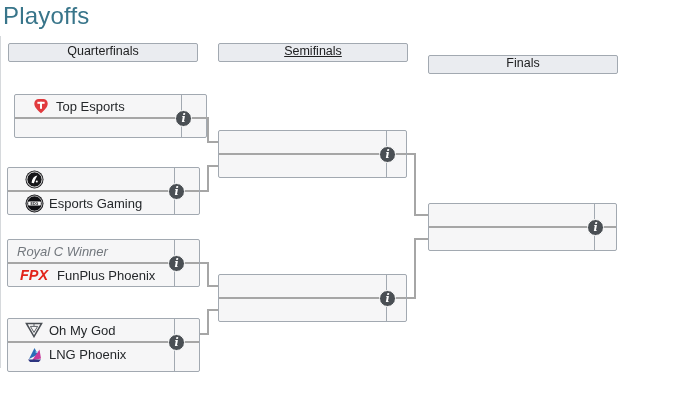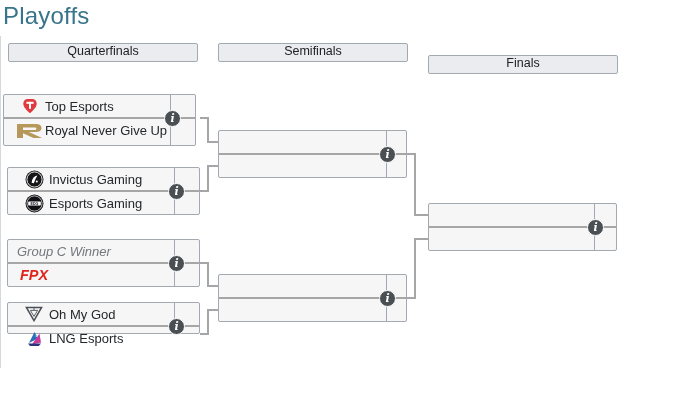--- a/index.html
+++ b/index.html
@@ -5,21 +5,21 @@
   html,body{margin:0;padding:0;background:#fff;}
   .stage{position:relative;width:673px;height:405px;background:#fff;overflow:hidden;
          font-family:"Liberation Sans","DejaVu Sans",sans-serif;color:#202122;}
   .page-title{position:absolute;left:3px;top:2px;margin:0;font-size:24px;font-weight:400;
               color:#38758a;letter-spacing:.2px;}
   .left-rule{position:absolute;left:0;top:36px;width:1px;height:332px;background:#d6d9dc;}
   .round-header{position:absolute;top:43px;width:190px;height:19px;box-sizing:border-box;
                 background:#eaecf0;border:1px solid #a2a9b1;border-radius:2px;
                 display:flex;align-items:flex-start;justify-content:center;
                 font-size:12.5px;color:#202122;}
-  .rh-qf{left:8px;} .rh-sf{left:218px;} .rh-f{left:428px;margin-top:12px;}
+  .rh-qf{left:8px;} .rh-sf{left:218px;text-decoration:underline;} .rh-f{left:428px;margin-top:12px;}
 
   .match{position:absolute;box-sizing:border-box;border:1px solid #a2a9b1;border-radius:2px;
          background:#f6f6f7;}
   .match .team{position:relative;height:22px;display:flex;align-items:center;
                padding-left:11px;box-sizing:border-box;}
   .match .mid{height:2px;background:#a6a6a6;}
   .team .logo{width:30px;display:flex;align-items:center;justify-content:center;flex:0 0 auto;}
   .team .logo.wide{width:38px;}
   .team .tname{font-size:13px;color:#25282b;white-space:nowrap;}
   .team.placeholder{padding-left:9px;}
@@ -48,58 +48,48 @@
   <div class="round-header rh-qf">
     <span>Quarterfinals</span>
   </div>
   <div class="round-header rh-sf">
     <span>Semifinals</span>
   </div>
   <div class="round-header rh-f">
     <span>Finals</span>
   </div>
 
-  <div class="match" style="left:3px;top:94px;width:193px;height:52px;">
+  <div class="match" style="left:14px;top:94px;width:193px;height:44px;">
     <div class="team">
       <span class="logo">
         <svg width="16" height="16" viewBox="0 0 16 16">
           <path d="M8 15.2 C4 11.4 1.3 9 1.3 5.4 A4.4 4.4 0 0 1 5.7 1 h4.6 A4.4 4.4 0 0 1 14.7 5.4 C14.7 9 12 11.4 8 15.2 Z" fill="#e13a3e"></path>
           <rect x="4.4" y="3.8" width="7.2" height="2" fill="#fff"></rect>
           <rect x="7" y="3.8" width="2" height="7" fill="#fff"></rect>
         </svg>
       </span>
       <span class="tname">Top Esports</span>
     </div>
     <div class="mid"></div>
-    <div class="team">
-      <span class="logo">
-        <svg width="28" height="16" viewBox="0 0 28 16">
-          <path fill="#b5985a" d="M1 2 h19 c3.5 0 5.5 1.6 5.5 4 s-2 4-5.5 4 H13 l13 6 h-8.5 L7 11.2 V16 H1 Z"></path>
-          <path fill="#f6f6f7" d="M7 5.6 h12.5 c1.2 0 1.2 2.4 0 2.4 H7 Z"></path>
-        </svg>
-      </span>
-      <span class="tname">Royal Never Give Up</span>
-    </div>
     <div class="scorecol sc-qf"></div>
     <div class="infoicon ii-qf">
         <span>i</span>
       </div>
   </div>
 
   <div class="match" style="left:7px;top:167px;width:193px;height:48px;">
     <div class="team">
       <span class="logo">
         <svg width="19" height="19" viewBox="0 0 19 19">
           <circle cx="9.5" cy="9.5" r="9" fill="#17171a"></circle>
           <circle cx="9.5" cy="9.5" r="7.6" fill="none" stroke="#fff" stroke-width="0.9"></circle>
           <path d="M6.6 12.8 Q7.2 6.6 12.4 5.6 Q10.4 8.6 8.9 13.2 Z" fill="#fff"></path>
           <circle cx="11.8" cy="11.6" r="1" fill="#fff"></circle>
         </svg>
       </span>
-      <span class="tname">Invictus Gaming</span>
     </div>
     <div class="mid"></div>
     <div class="team">
       <span class="logo">
         <svg width="19" height="19" viewBox="0 0 19 19">
           <circle cx="9.5" cy="9.5" r="9" fill="#101014"></circle>
           <circle cx="9.5" cy="9.5" r="7.6" fill="none" stroke="#fff" stroke-width="0.7"></circle>
           <rect x="3.2" y="7.4" width="12.6" height="4.2" rx="0.8" fill="#fff"></rect>
           <text x="9.5" y="10.7" text-anchor="middle" font-size="3.6" font-weight="bold" fill="#101014" font-family="Liberation Sans, sans-serif">EDG</text>
         </svg>
@@ -107,58 +97,59 @@
       <span class="tname">Esports Gaming</span>
     </div>
     <div class="scorecol sc-qf"></div>
     <div class="infoicon ii-qf">
         <span>i</span>
       </div>
   </div>
 
   <div class="match" style="left:7px;top:239px;width:193px;height:48px;">
     <div class="team placeholder">
-      <span class="tname">Group C Winner</span>
+      <span class="tname">Royal C Winner</span>
     </div>
     <div class="mid"></div>
     <div class="team">
       <span class="logo wide">
         <svg width="36" height="14" viewBox="0 0 36 14">
           <text x="0" y="12" font-size="14.5" font-weight="bold" font-style="italic" fill="#e2231a" font-family="Liberation Sans, sans-serif">FPX</text>
         </svg>
       </span>
-    </div>
-    <div class="scorecol sc-qf"></div>
-    <div class="infoicon ii-qf">
-        <span>i</span>
-      </div>
-  </div>
-
-  <div class="match" style="left:7px;top:302px;width:193px;height:32px;">
+      <span class="tname">FunPlus Phoenix</span>
+    </div>
+    <div class="scorecol sc-qf"></div>
+    <div class="infoicon ii-qf">
+        <span>i</span>
+      </div>
+  </div>
+
+  <div class="match" style="left:7px;top:318px;width:193px;height:54px;">
     <div class="team">
       <span class="logo">
         <svg width="18" height="16" viewBox="0 0 18 16">
           <path d="M1.4 1.4 h15.2 L9 14.6 Z" fill="none" stroke="#4a4f55" stroke-width="1.5"></path>
           <path d="M5.4 4.4 h7.2 L9 10.4 Z" fill="none" stroke="#4a4f55" stroke-width="0.9"></path>
           <circle cx="9" cy="3" r="0.8" fill="#4a4f55"></circle>
         </svg>
       </span>
       <span class="tname">Oh My God</span>
     </div>
     <div class="mid"></div>
     <div class="team">
       <span class="logo">
         <svg width="17" height="17" viewBox="0 0 17 17">
           <path d="M3 13 L8.5 2 L12 8.5 Z" fill="#2a6db8"></path>
           <path d="M6 14.5 L13.5 3.5 L15 12.5 Z" fill="#c73a9b"></path>
           <path d="M2 13.5 h13 l-2.2 2.5 H4 Z" fill="#2d3580"></path>
           <circle cx="10.5" cy="6" r="1.1" fill="#8fd0f2"></circle>
         </svg>
       </span>
-      <span class="tname">LNG Esports</span>
+      <span class="tname">LNG Phoenix</span>
     </div>
     <div class="scorecol sc-qf"></div>
     <div class="infoicon ii-qf">
         <span>i</span>
       </div>
   </div>
 
   <div class="match" style="left:218px;top:130px;width:189px;height:48px;">
     <div class="team">
       <span class="tname"></span>

